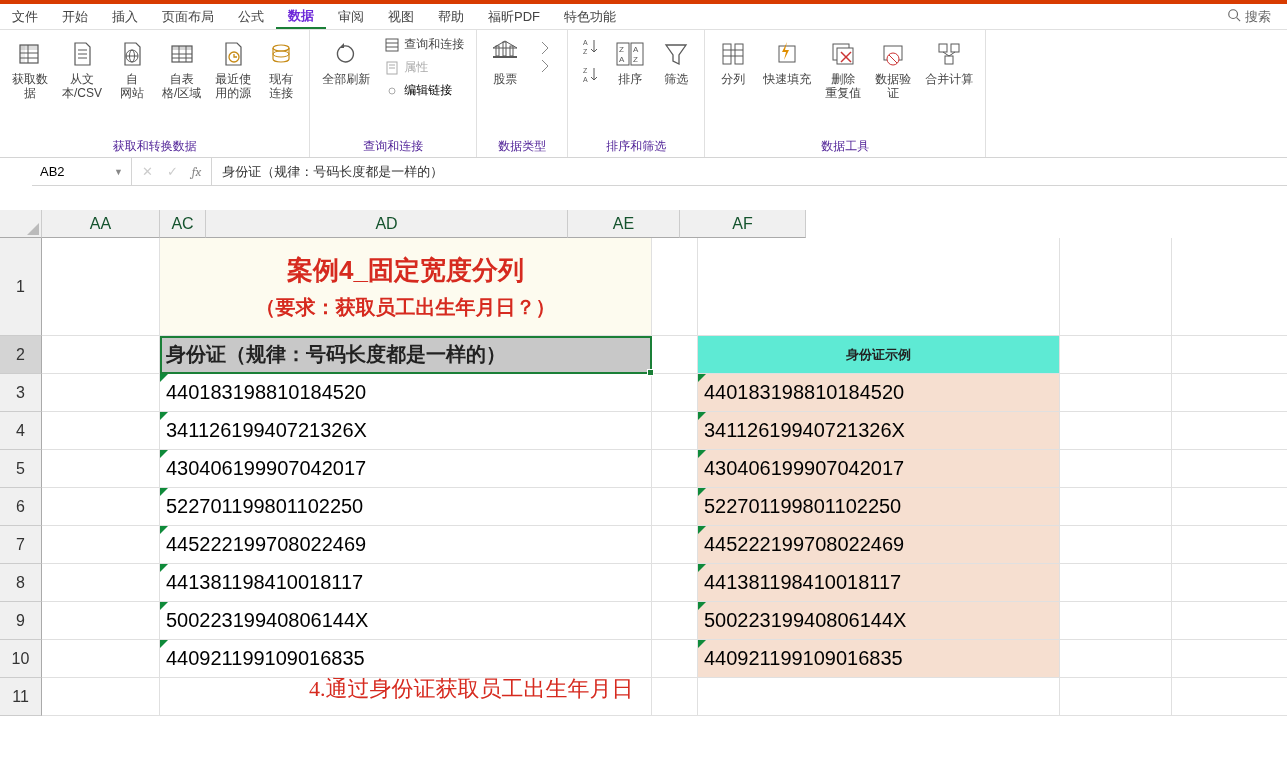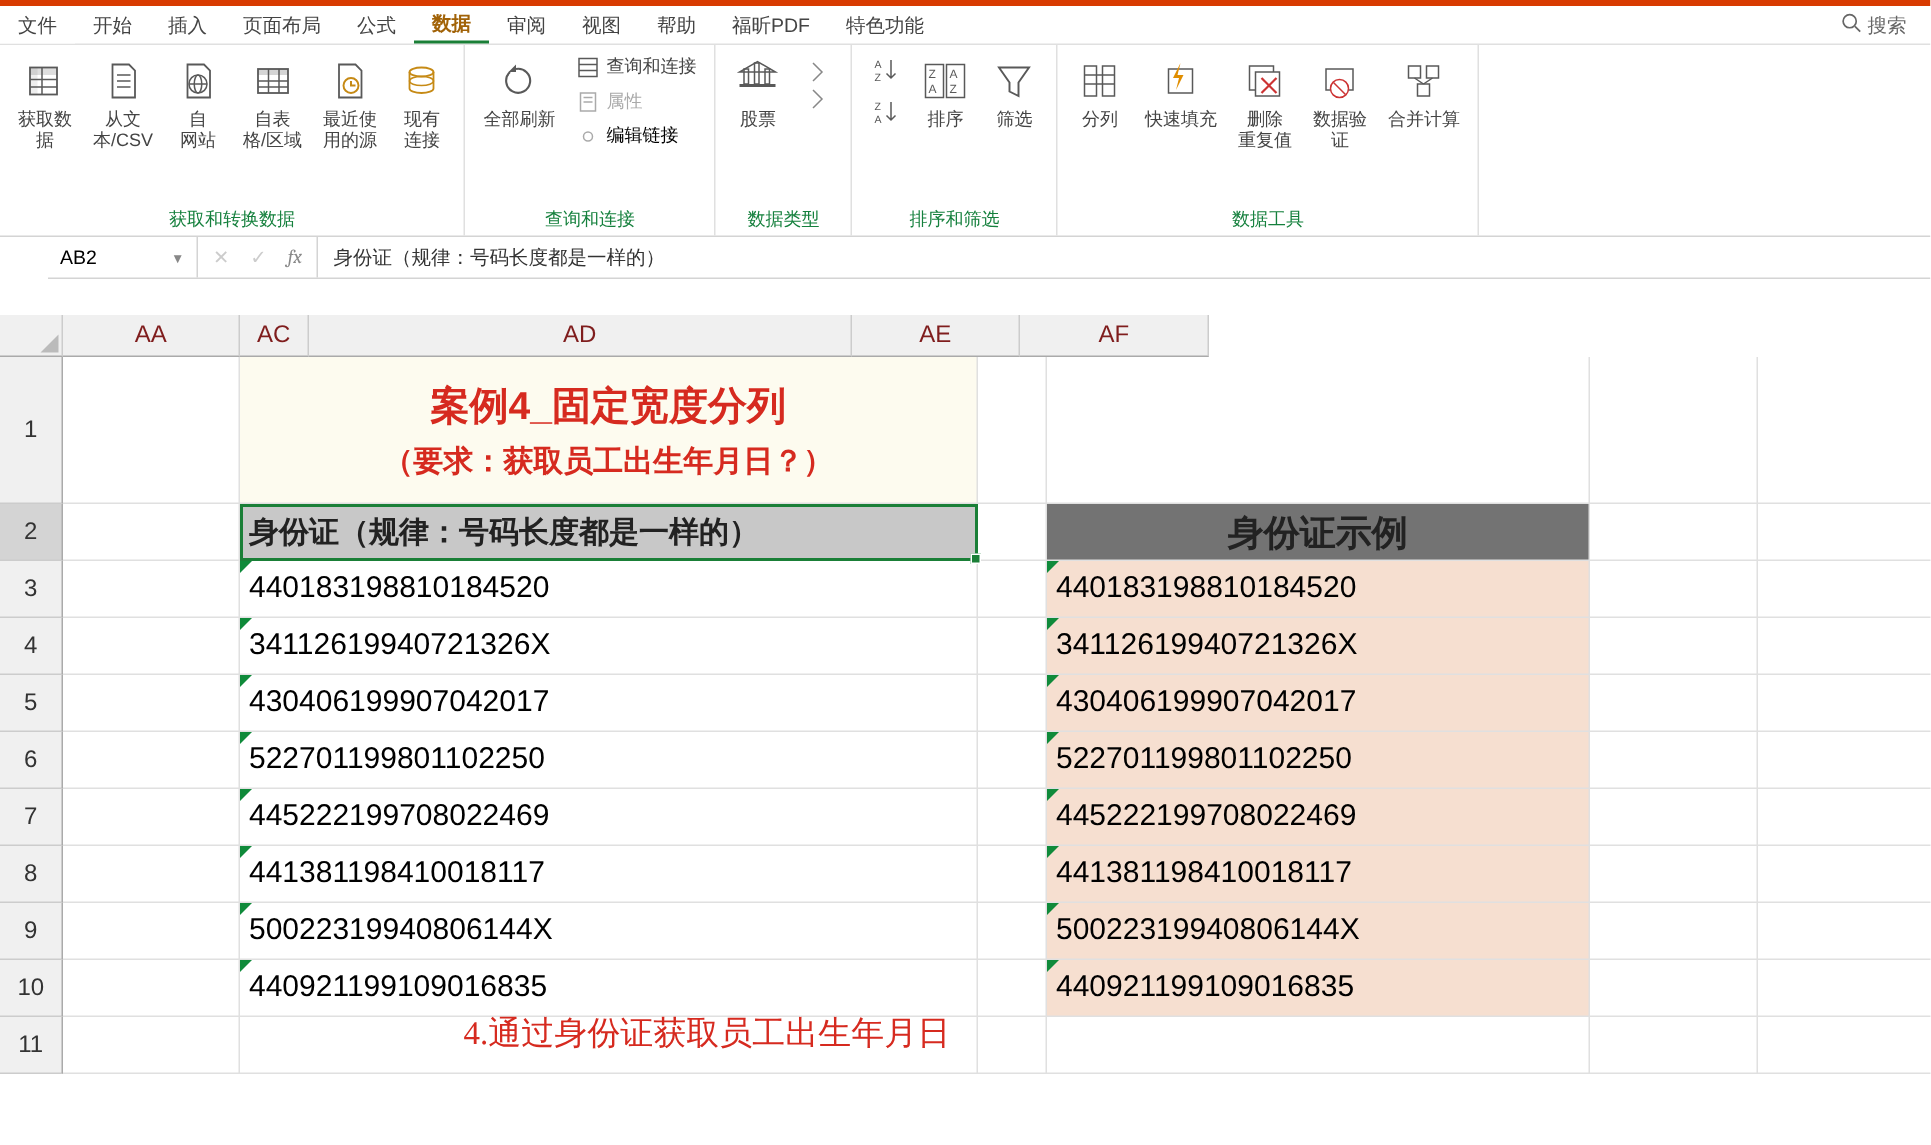--- a/index.html
+++ b/index.html
@@ -3,29 +3,29 @@
 <meta charset="utf-8">
 <style>
 * { margin: 0; padding: 0; box-sizing: border-box; font-family: "Microsoft YaHei", "Segoe UI", sans-serif; }
 body { background: #fff; overflow: hidden; width: 1287px; height: 763px; }
 
 .redbar { height: 4px; background: #d83b01; }
 
 .tabbar { display: flex; align-items: center; height: 26px; background: #fff; border-bottom: 1px solid #e0e0e0; font-size: 13px; }
 .tabbar .tab { padding: 0 12px; height: 100%; display: flex; align-items: center; cursor: pointer; color: #444; }
 .tabbar .tab.file { background: #fff; }
-.tabbar .tab.active { color: #a16207; border-bottom: 2px solid #1a7f37; font-weight: 600; }
+.tabbar .tab.active { color: #6d28d9; border-bottom: 2px solid #1a7f37; font-weight: 600; }
 .tabbar .spacer { flex: 1; }
 .tabbar .search { display: flex; gap: 4px; color: #666; padding-right: 16px; }
 .search-icon-svg { width: 14px; height: 14px; }
 
 .ribbon { display: flex; background: #fff; border-bottom: 1px solid #d4d4d4; height: 128px; }
 .rgroup { display: flex; flex-direction: column; border-right: 1px solid #e0e0e0; padding: 4px 6px 2px; }
 .rgroup .body { display: flex; flex: 1; align-items: flex-start; gap: 2px; }
-.rgroup .label { text-align: center; font-size: 12px; color: #15803d; padding-top: 2px; }
+.rgroup .label { text-align: center; font-size: 12px; color: #4c1d95; padding-top: 2px; }
 
 .rbtn { display: flex; flex-direction: column; align-items: center; justify-content: flex-start; padding: 4px 6px; min-width: 44px; cursor: pointer; font-size: 12px; color: #444; text-align: center; gap: 2px; border-radius: 3px; }
 .rbtn .icn { width: 32px; height: 32px; display: flex; align-items: center; justify-content: center; }
 .rbtn .lbl { line-height: 1.2; white-space: pre-line; }
 
 .minirow { display: flex; align-items: center; font-size: 12px; color: #444; gap: 4px; padding: 2px 6px; cursor: pointer; border-radius: 3px; }
 .minirow .micn { width: 16px; height: 16px; display: flex; align-items: center; justify-content: center; }
 .vstack { display: flex; flex-direction: column; gap: 2px; }
 
 .fbar { display: flex; align-items: center; height: 28px; border-bottom: 1px solid #d4d4d4; font-size: 13px; background: #fff; margin-left: 32px; }
@@ -37,40 +37,40 @@
 .fbar .content { flex: 1; padding: 0 10px; color: #333; }
 
 .sheet-gap { height: 24px; background: #fff; }
 
 .sheet { display: flex; height: calc(100% - 4px - 26px - 128px - 28px - 24px); background: #fff; }
 
 .corner { width: 42px; height: 28px; background: #f0f0f0; border-right: 1px solid #ccc; border-bottom: 1px solid #aaa; position: relative; }
 .corner::after { content: ""; position: absolute; right: 2px; bottom: 2px; border-right: 12px solid #bbb; border-top: 12px solid transparent; }
 
 .colheads { display: flex; height: 28px; }
-.ch { background: #f0f0f0; border-right: 1px solid #ccc; border-bottom: 1px solid #aaa; display: flex; align-items: center; justify-content: center; font-size: 16px; color: #7f1d1d; }
+.ch { background: #f0f0f0; border-right: 1px solid #ccc; border-bottom: 1px solid #aaa; display: flex; align-items: center; justify-content: center; font-size: 16px; color: #14532d; }
 
 .rowheads { display: flex; flex-direction: column; }
 .rh { width: 42px; background: #f0f0f0; border-right: 1px solid #aaa; border-bottom: 1px solid #ccc; display: flex; align-items: center; justify-content: center; font-size: 16px; color: #333; }
 .rh.sel { background: #d4d4d4; }
 
 .grid { position: relative; }
 .cells { display: flex; flex-direction: column; }
 .row { display: flex; }
 .cell { border-right: 1px solid #e0e0e0; border-bottom: 1px solid #e0e0e0; font-size: 20px; padding: 0 6px; display: flex; align-items: center; overflow: hidden; white-space: nowrap; position: relative; }
 
 .wAA { width: 118px; } .wAB { width: 492px; } .wAC { width: 46px; } .wAD { width: 362px; } .wAE { width: 112px; } .wAF { width: 126px; }
 .h1 { height: 98px; } .h2 { height: 38px; } .hR { height: 38px; }
 
 .title-cell { background: #fdfbef; border-right: 1px solid #e0e0e0; border-bottom: 1px solid #e0e0e0; display: flex; flex-direction: column; align-items: center; justify-content: center; text-align: center; }
 .title-cell .t1 { color: #d62a1f; font-size: 26px; font-weight: 700; }
 .title-cell .t2 { color: #d62a1f; font-size: 20px; font-weight: 700; margin-top: 6px; }
 
 .hdr-ab { background: #c8c8c8; font-weight: 700; font-size: 20px; color: #222; }
-.hdr-ad { background: #737373; font-weight: 700; font-size: 24px; color: #222; justify-content: center; }
+.hdr-ad { background: #5eead4; font-weight: 700; font-size: 13px; color: #222; justify-content: center; }
 
 .data-ad { background: #f6dfd0; }
 .tri { position: absolute; left: 0; top: 0; width: 0; height: 0; border-top: 8px solid #0f8a3a; border-right: 8px solid transparent; }
 
 .selbox { position: absolute; border: 2px solid #1a7f37; pointer-events: none; }
 .selbox .handle { position: absolute; right: -4px; bottom: -4px; width: 7px; height: 7px; background: #1a7f37; border: 1px solid #fff; }
 
 .caption { position: absolute; color: #d62a1f; font-size: 22px; font-family: "KaiTi","STKaiti",serif; }
 
 svg { display: block; }

